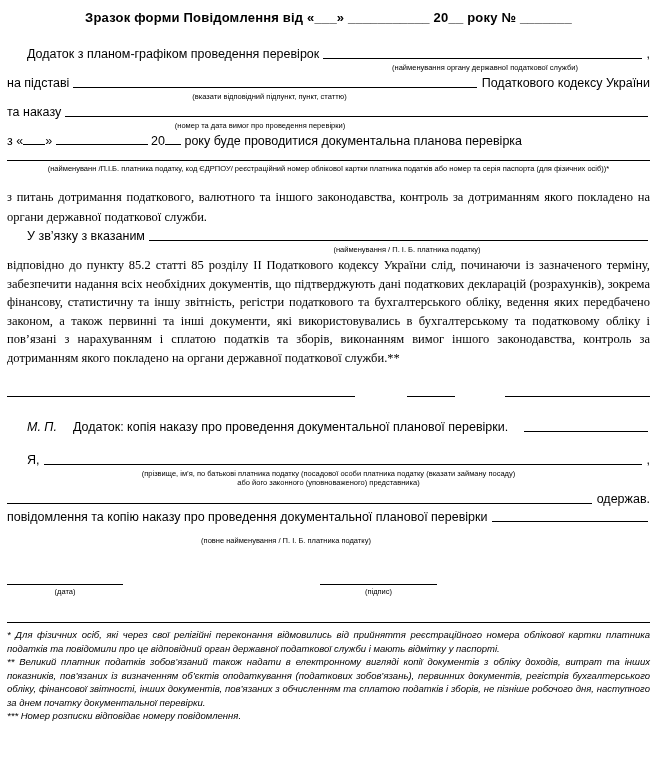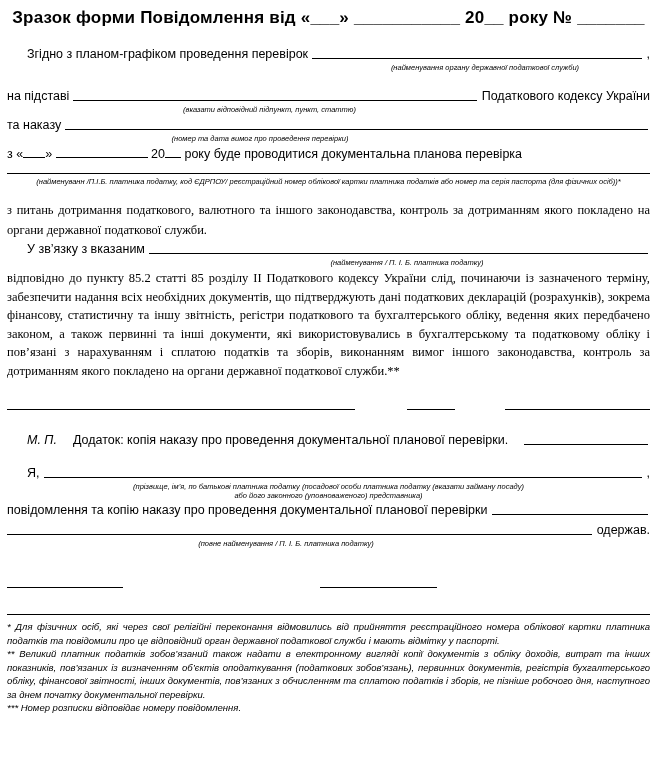--- a/index.html
+++ b/index.html
@@ -4,27 +4,27 @@
 <style>
   * { box-sizing: border-box; }
   html, body { margin: 0; padding: 0; }
   body {
     width: 658px; height: 767px; overflow: hidden;
     background: #ffffff; color: #000;
     font-family: "Liberation Sans", sans-serif;
     font-size: 12.5px;
   }
   .page { padding: 10px 8px 0 7px; }
-  .title { text-align: center; font-weight: bold; font-size: 17px; line-height: 16px; letter-spacing: .2px; }
+  .title { text-align: center; font-weight: bold; font-size: 13px; line-height: 16px; letter-spacing: .2px; }
   .row { display: flex; align-items: flex-end; line-height: 16px; white-space: nowrap; }
   .lbl { flex: 0 0 auto; }
   .tail { flex: 0 0 auto; margin-left: 3px; }
   .fill { flex: 1 1 auto; border-bottom: 1px solid #000; margin: 0 2px 3px 4px; min-width: 8px; height: 1px; }
   .blank { display: inline-block; border-bottom: 1px solid #000; }
-  .cap { font-style: italic; font-size: 7.5px; line-height: 9px; text-align: center; }
+  .cap { font-size: 7.5px; line-height: 9px; text-align: center; }
   .just { text-align: justify; line-height: 20px; font-family: Liberation Serif, serif; }
   .p2 { line-height: 18.5px; margin-top: 2px; }
   .indent { padding-left: 20px; }
   .hrline { border-bottom: 1.5px solid #000; margin-top: 11px; }
   .sigrow { display: flex; margin-top: 20px; }
   .sl { border-bottom: 1px solid #000; height: 10px; }
   .caprow { display: flex; margin-top: 2px; }
   .rhead { text-align: center; font-weight: bold; margin-top: 20px; }
   .rhead sup { font-size: 9px; }
   .sep { border-top: 1px solid #000; margin-top: 26px; }
@@ -32,27 +32,27 @@
   .mp { font-style: italic; }
 </style>
 </head>
 <body>
 
 <div class="page">
 
   <div class="title">Зразок форми Повідомлення від «___» ___________ 20__ року № _______</div>
 
   <div class="row indent" style="margin-top:20px;">
-    <span class="lbl">Згідно з планом-графіком проведення перевірок</span>
+    <span class="lbl">Додаток з планом-графіком проведення перевірок</span>
     <span class="fill"></span>
     <span class="tail">,</span>
   </div>
   <div class="cap" style="margin-left:auto;width:330px;margin-top:1px;">(найменування органу державної податкової служби)</div>
 
-  <div class="row" style="margin-top:16px;justify-content:flex-end;">
+  <div class="row" style="margin-top:3px;justify-content:flex-end;">
     <span class="lbl">на підставі</span>
     <span class="fill"></span>
     <span class="tail">Податкового кодексу України</span>
   </div>
   <div class="cap" style="margin-left:70px;width:385px;margin-top:1px;">(вказати відповідний підпункт, пункт, статтю)</div>
 
   <div class="row" style="margin-top:3px;">
     <span class="lbl">та наказу</span>
     <span class="fill"></span>
   </div>
@@ -94,34 +94,39 @@
 
 
   <div class="row indent" style="margin-top:17px;">
     <span class="lbl">Я,</span>
     <span class="fill"></span>
     <span class="tail">,</span>
   </div>
   <div class="cap" style="margin-top:1px;">(прізвище, ім’я, по батькові платника податку (посадової особи платника податку (вказати займану посаду)</div>
   <div class="cap">або його законного (уповноваженого) представника)</div>
 
+  <div class="row" style="margin-top:4px;">
+    <span class="fill" style="margin-left:0;"></span>
+    <span class="tail">одержав.</span>
+  </div>
   <div class="row" style="margin-top:2px;">
     <span class="lbl">повідомлення та копію наказу про проведення документальної планової перевірки</span>
     <span class="fill"></span>
   </div>
-  <div class="row" style="margin-top:4px;">
-    <span class="fill" style="margin-left:0;"></span>
-    <span class="tail">одержав.</span>
-  </div>
-  <div class="cap" style="width:558px;margin-top:1px;">(повне найменування / П. І. Б. платника податку)</div>
+  <div class="cap" style="width:558px;margin-top:11px;">(повне найменування / П. І. Б. платника податку)</div>
 
   <div class="sigrow" style="margin-top:30px;">
     <span class="sl" style="width:116px;"></span>
     <span style="width:197px;"></span>
     <span class="sl" style="width:117px;"></span>
+  </div>
+  <div class="caprow">
+    <span class="cap" style="width:116px;">(дата)</span>
+    <span style="width:197px;"></span>
+    <span class="cap" style="width:117px;">(підпис)</span>
   </div>
 
   <div class="sep"></div>
   <div class="fnote" style="margin-top:5px;">* Для фізичних осіб, які через свої релігійні переконання відмовились від прийняття реєстраційного номера облікової картки платника податків та повідомили про це відповідний орган державної податкової служби і мають відмітку у паспорті.</div>
   <div class="fnote">** Великий платник податків зобов’язаний також надати в електронному вигляді копії документів з обліку доходів, витрат та інших показників, пов’язаних із визначенням об’єктів оподаткування (податкових зобов’язань), первинних документів, регістрів бухгалтерського обліку, фінансової звітності, інших документів, пов’язаних з обчисленням та сплатою податків і зборів, не пізніше робочого дня, наступного за днем початку документальної перевірки.</div>
   <div class="fnote">*** Номер розписки відповідає номеру повідомлення.</div>
 
 </div>
 
 </body></html>

